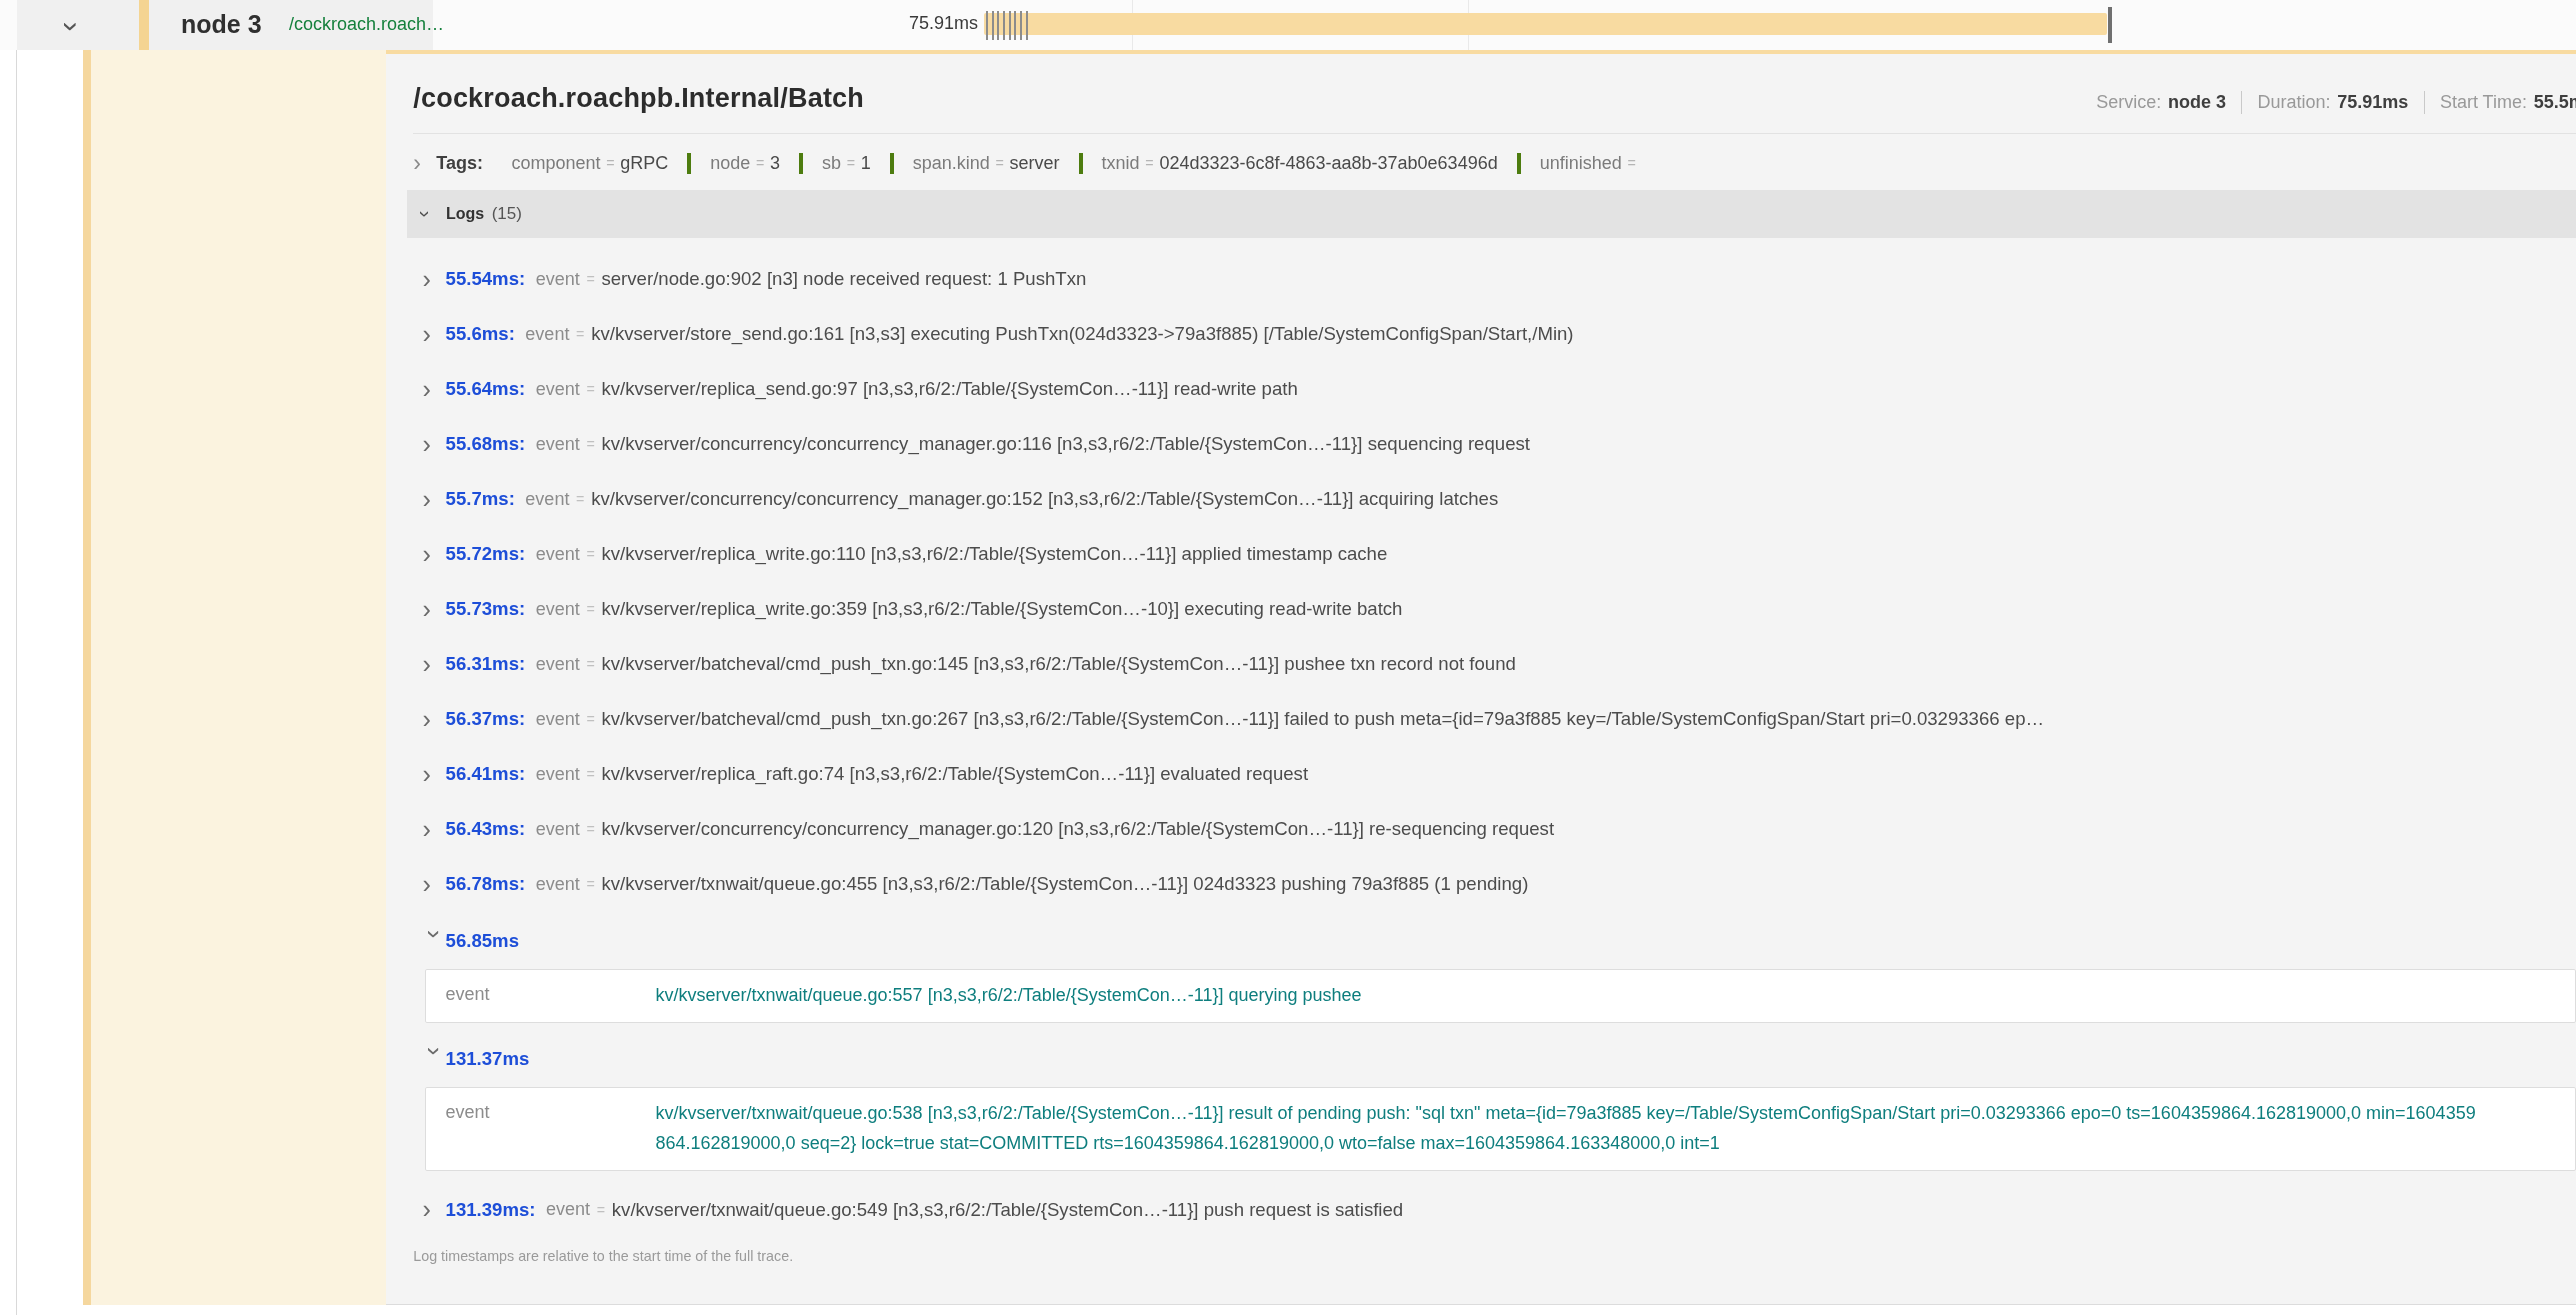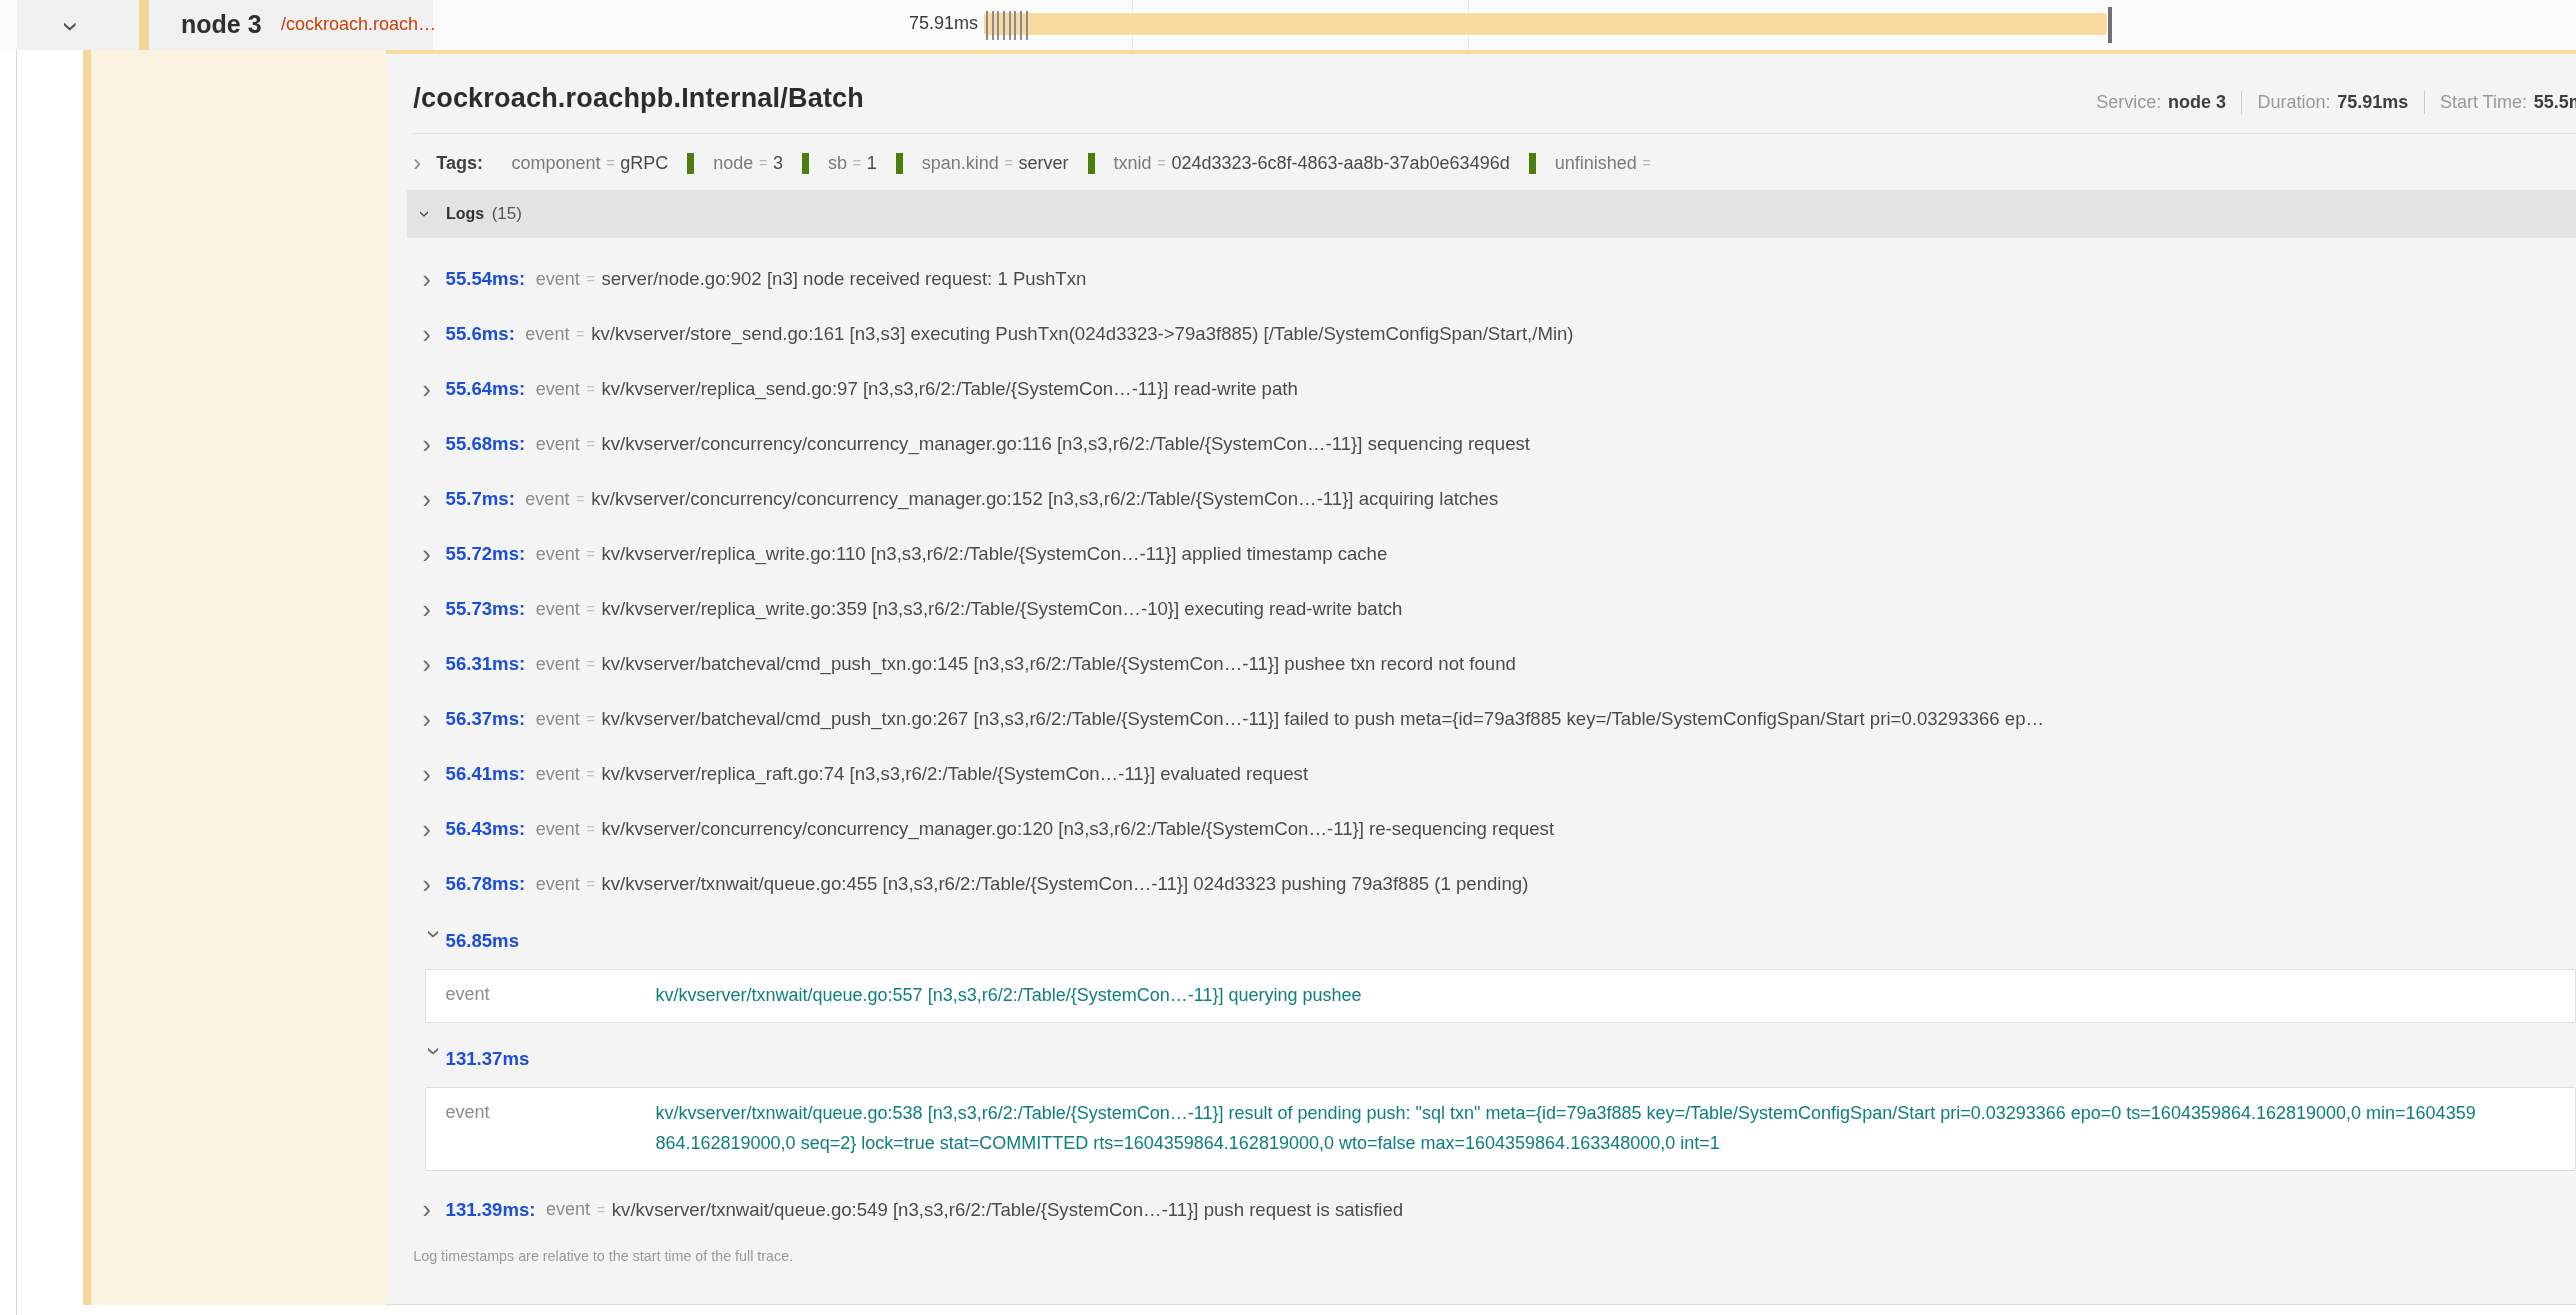--- a/index.html
+++ b/index.html
@@ -11,21 +11,21 @@
   .left-hairline { position:absolute; left:16px; top:0; width:1px; height:1316px; background:#d9d9d9; }
 
   
   .span-row { position:absolute; left:0; top:0; width:2576px; height:50px; background:#fbfbfb; }
   .name-cell { position:absolute; left:17px; top:0; width:416px; height:50px; background:#f0f0f0; }
   .chev { display:inline-block; color:#5f5f5f; font-weight:400; }
   .chev.down { transform:rotate(90deg); }
   .row-chev { position:absolute; left:50px; top:9.5px; font-size:29px; color:#555; }
   .span-color-bar { position:absolute; left:122px; top:0; width:9.5px; height:50px; background:#f4d492; }
   .svc { position:absolute; left:164px; top:9.5px; font-size:25px; font-weight:bold; color:#2f2f2f; }
-  .op  { position:absolute; left:264px; top:14.3px; font-size:18px; color:#c2410c; }
+  .op  { position:absolute; left:272px; top:14.3px; font-size:18px; color:#15803d; }
 
   .timeline { position:absolute; left:433px; top:0; width:2143px; height:50px; }
   .gridline { position:absolute; top:0; width:1px; height:50px; background:#e9e9e9; }
   .g1 { left:699px; } .g2 { left:1035px; }
   .dur { position:absolute; left:381px; width:164px; top:13.3px; text-align:right; font-size:18px; color:#3a3a3a; }
   .span-bar { position:absolute; left:551px; top:13.3px; width:1123px; height:22px; background:#f8dba1; border-radius:1.9px; }
   .ticks { position:absolute; left:553px; top:10.5px; width:42px; height:29px;
            background:repeating-linear-gradient(90deg,#8c8c8c 0 1.9px,transparent 1.9px 5.7px); }
   .end-marker { position:absolute; left:1675px; top:6.7px; width:3.8px; height:36px; background:#707070; }
 
@@ -40,21 +40,21 @@
   .head-row h2 { font-size:27px; font-weight:bold; color:#2c2c2c; letter-spacing:0.2px; }
   .meta { font-size:18px; color:#999; white-space:nowrap; display:flex; align-items:center; }
   .meta b { color:#3f3f3f; margin-left:6.7px; }
   .meta .sep { display:inline-block; width:1px; height:23px; background:#c9c9c9; margin:0 15.3px; }
 
   .divider { border-bottom:1px solid #e2e2e2; margin:19px 0 0 6.7px; }
 
   .tags-row { display:flex; align-items:center; padding:16px 0 13.3px 6.7px; font-size:18px; }
   .tags-row .chev { font-size:23px; color:#8a8a8a; margin-right:15.3px; }
   .tags-label { font-weight:bold; color:#3f3f3f; margin-right:9.5px; }
-  .tag { padding:0 19px; border-left:7px solid #4d7c0f; color:#555; white-space:nowrap; }
+  .tag { padding:0 19px; border-left:4px solid #4d7c0f; color:#555; white-space:nowrap; }
   .tag:first-child { border-left:none; }
   .tag .k { color:#7b7b7b; }
   .tag .eq { color:#b5b5b5; font-size:14.3px; margin:0 5.7px; vertical-align:1px; }
   .tag .v { color:#4a4a4a; }
 
   .logs-band { height:48px; background:#e3e3e3; display:flex; align-items:center; padding-left:15.3px; }
   .logs-band .chev { font-size:21px; color:#4d4d4d; margin-right:17px; }
   .logs-label { font-size:16px; font-weight:bold; color:#333; margin-right:7.6px; }
   .logs-count { font-size:17px; color:#555; }
 

